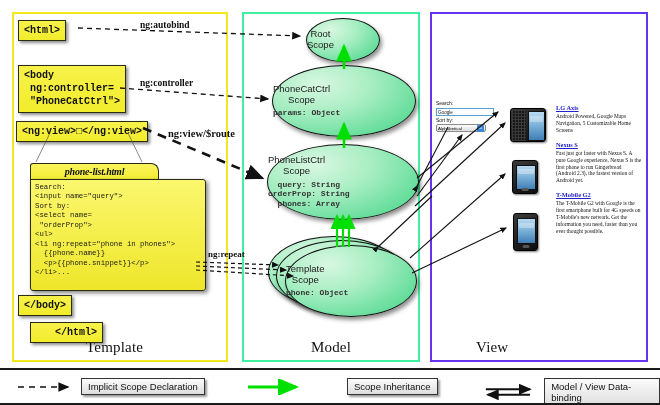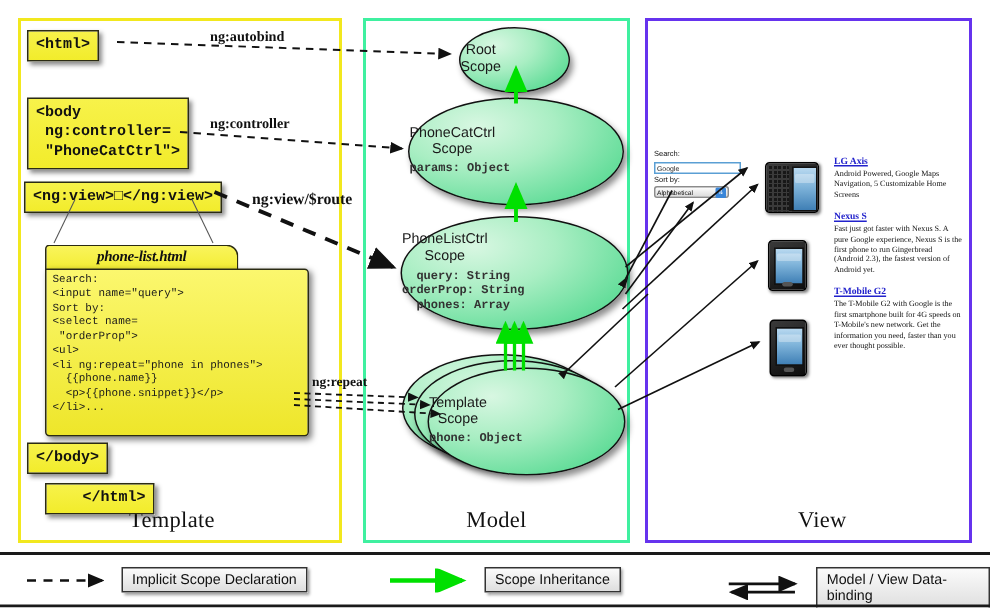--- a/index.html
+++ b/index.html
@@ -20,21 +20,21 @@
   .panel { position:absolute; background:#fff; }
   .panel.tmpl  { left:12px;  top:12px;  width:216px; height:350px; border:2px solid #f2e81e; }
   .panel.model { left:242px; top:12px;  width:178px; height:350px; border:2px solid #3ff0a0; }
   .panel.view  { left:430px; top:12px;  width:218px; height:350px; border:2px solid #6633ee; }
   .panel-label {
     position:absolute; bottom:4px; width:100%; text-align:center;
     font-size:15px; color:#111; font-family:Liberation Serif, serif;
     letter-spacing:0.2px;
   }
   .panel.tmpl .panel-label { text-align:left; padding-left:72px; }
-  .panel.view .panel-label { text-align:left; padding-left:100px; }
+  .panel.view .panel-label { text-align:left; padding-left:44px; }
 
   
   .ybox {
     position:absolute; z-index:20;
     background:linear-gradient(#f7f24a,#f2ec2b);
     border:1.5px solid #2b2b13;
     font-family:Liberation Mono, monospace;
     font-weight:bold; font-size:10px; color:#111;
     padding:3px 5px; line-height:1.32;
     box-shadow:2px 2px 3px rgba(0,0,0,.45);
@@ -179,21 +179,21 @@
   }
   .leg-item { position:absolute; top:6px; display:flex; align-items:center; }
   .leg-box {
     border:1.5px solid #333; background:linear-gradient(#fbfbfb,#dedede);
     box-shadow:1.5px 1.5px 2px rgba(0,0,0,.4);
     font-family:"Liberation Sans", sans-serif; font-size:9.5px; color:#111;
     padding:2px 6px; line-height:1.2;
   }
   .leg-art { width:60px; height:16px; margin-right:5px; }
   #leg1 { left:16px; }
-  #leg2 { left:258px; }
+  #leg2 { left:246px;gap:36px; }
   #leg3 { left:484px; }
 </style>
 </head>
 <body>
 
 <div id="root">
 
   <div class="panel tmpl">
     <div class="panel-label">Template</div>
   </div>

